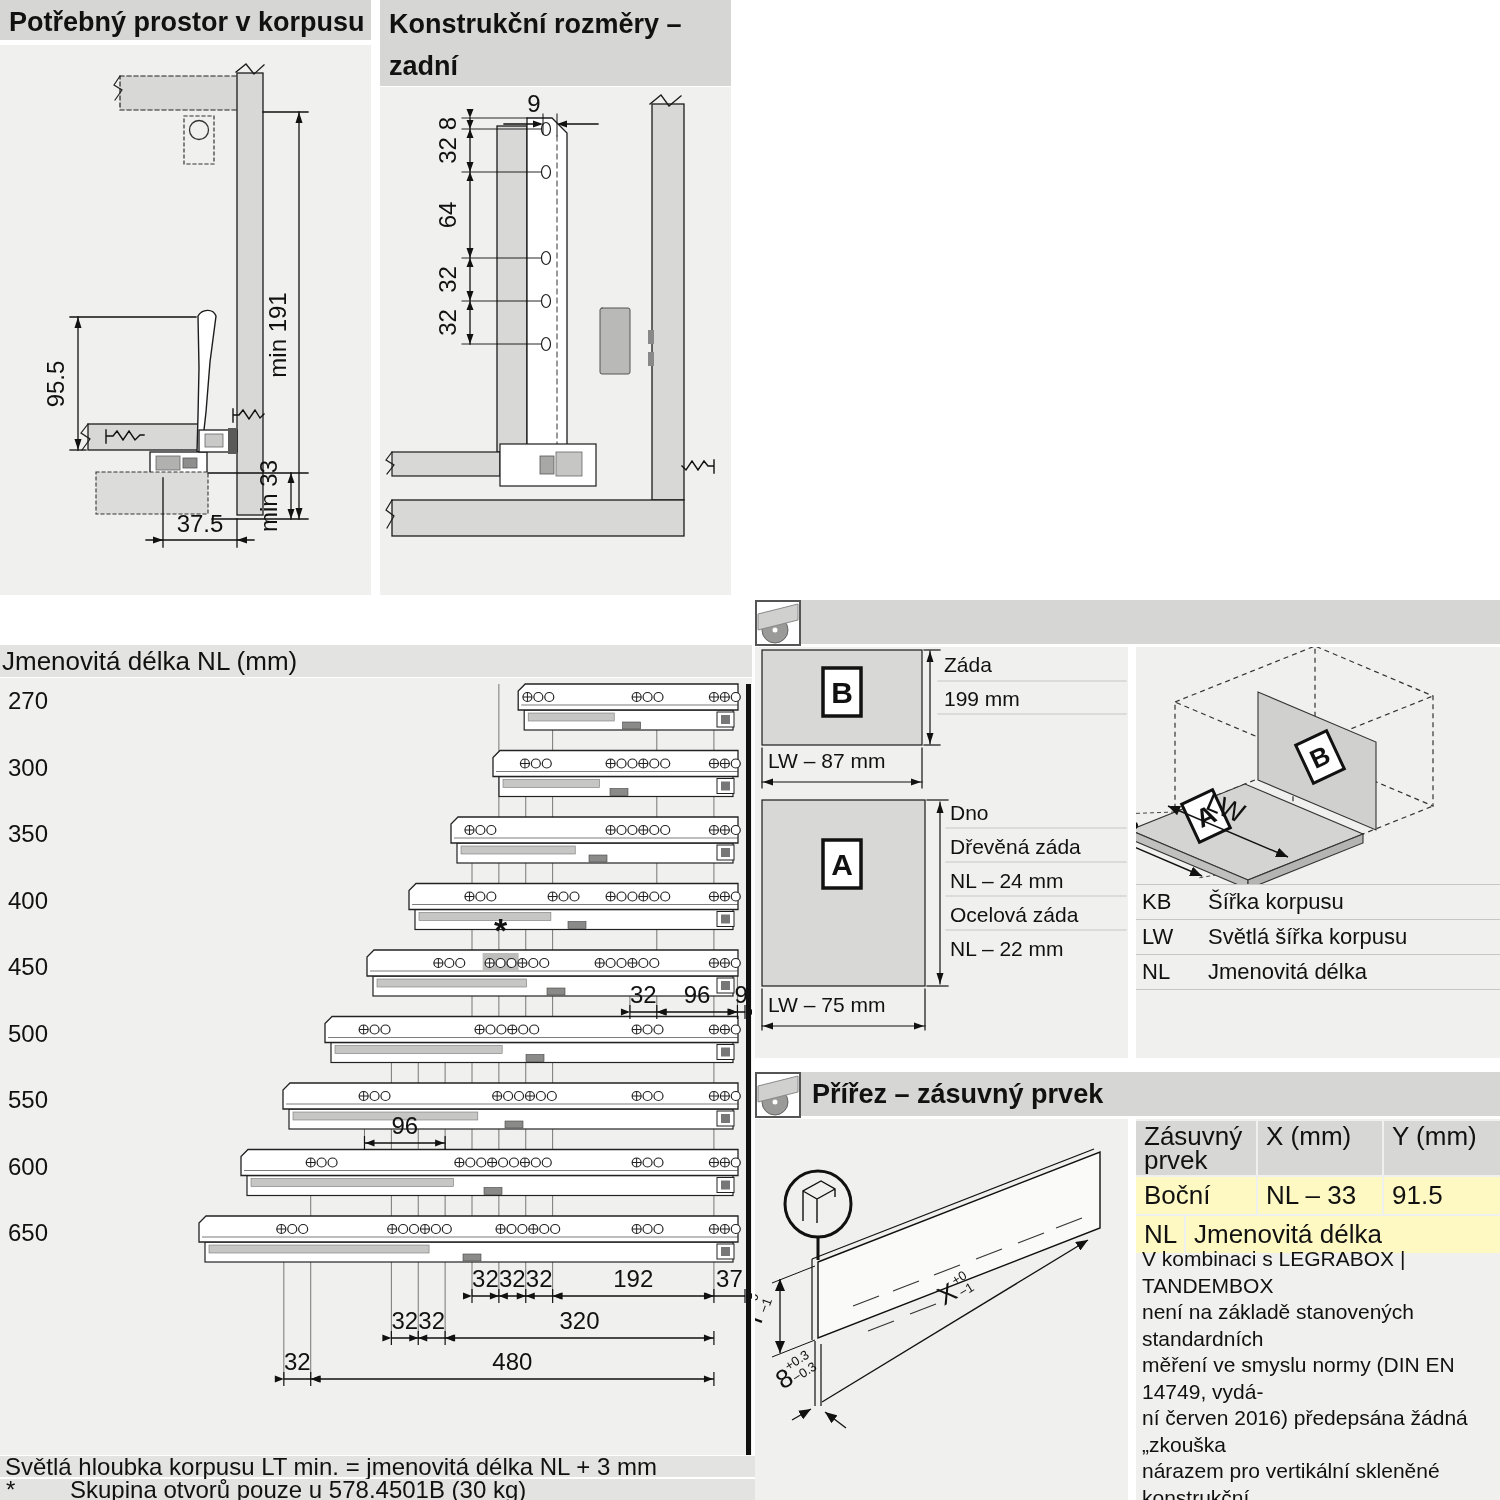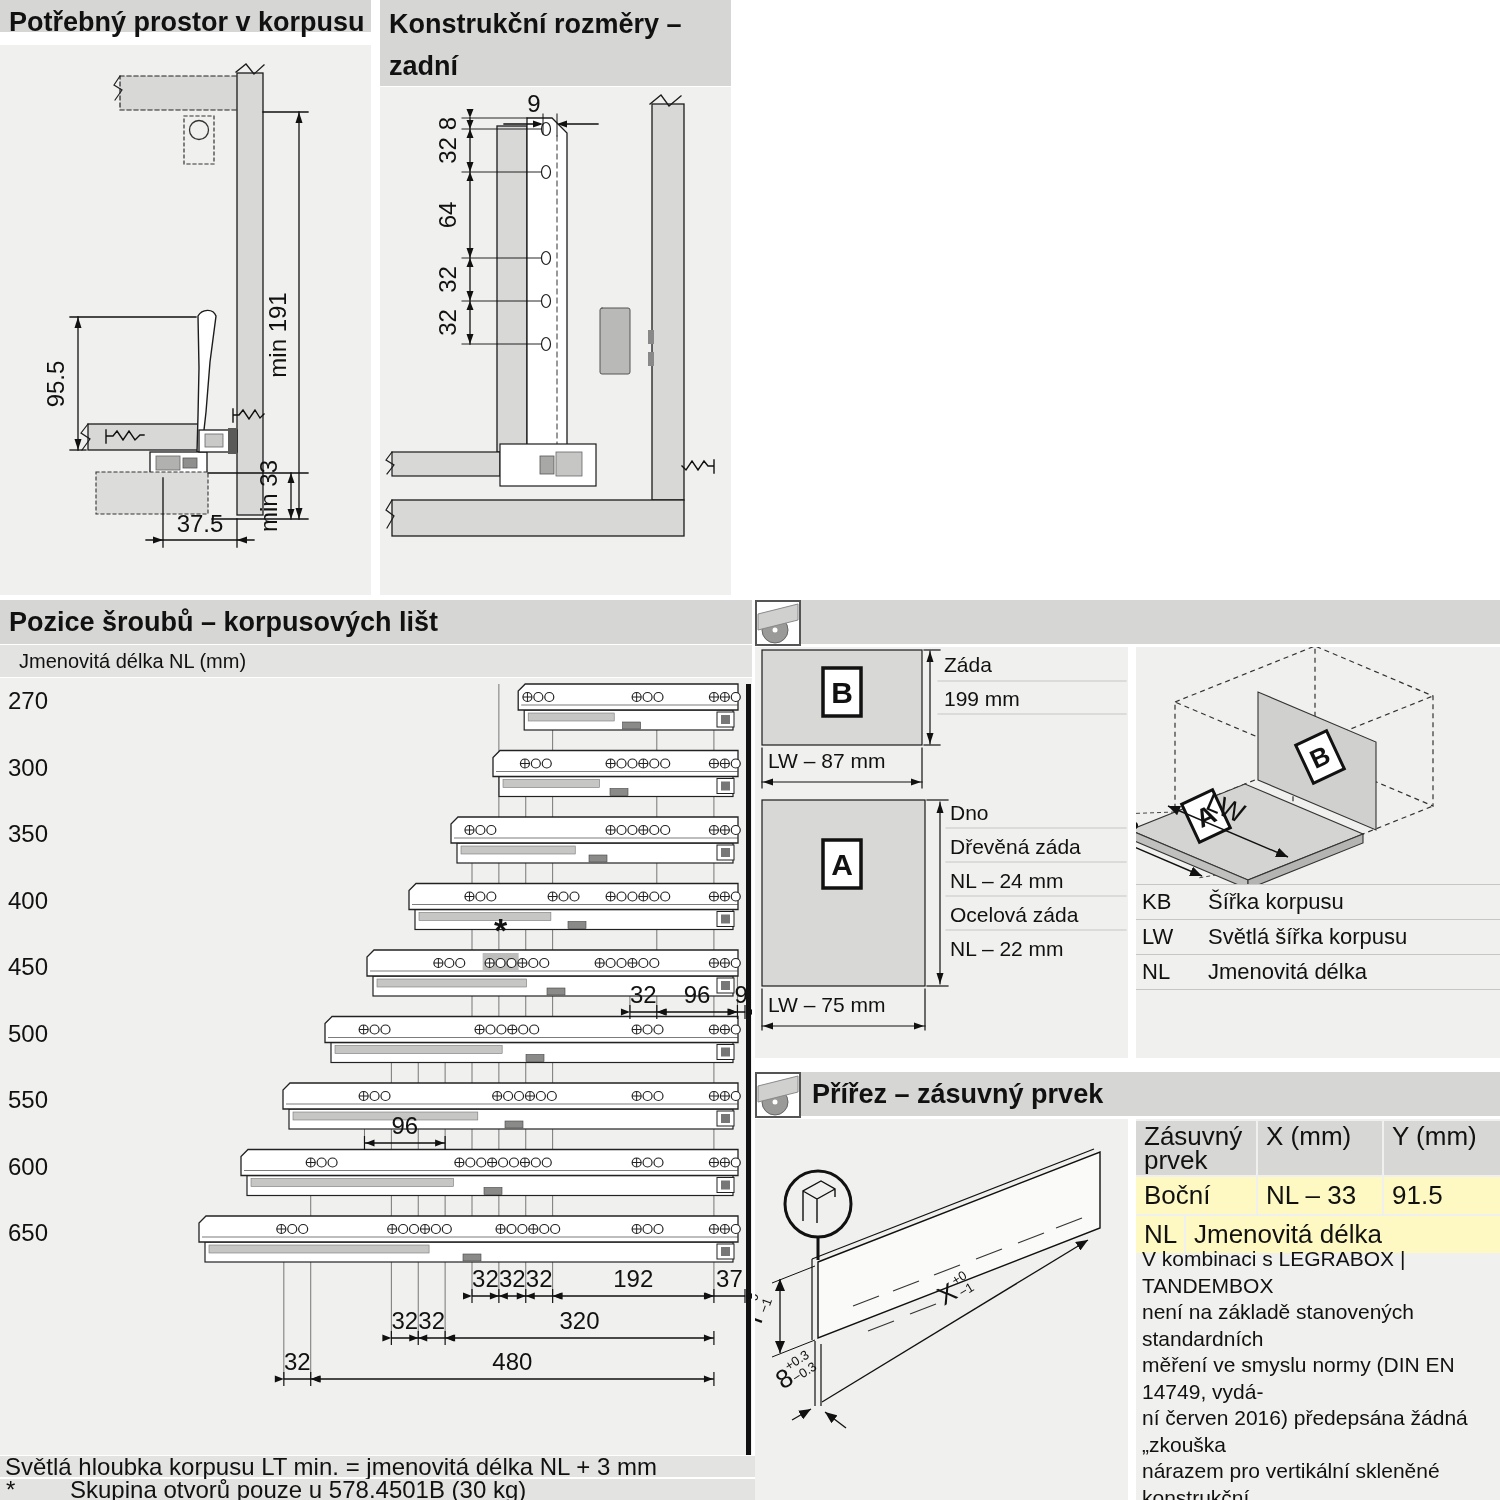--- a/index.html
+++ b/index.html
@@ -4,40 +4,40 @@
 <style>
   html,body{margin:0;padding:0;background:#fff;}
   #page{position:relative;width:1500px;height:1500px;background:#fff;overflow:hidden;
         font-family:"Liberation Sans","DejaVu Sans",sans-serif;color:#111;}
   .abs{position:absolute;}
   .hbar{background:#d6d6d5;}
   .body-panel{background:#f0f0ef;}
   .subbar{background:#e3e3e2;}
   .h1{font-weight:bold;font-size:27px;line-height:44px;padding-left:9px;white-space:pre-line;}
   .h1.two{line-height:42px;padding-top:3px;}
-  .sub{font-size:20px;line-height:32px;padding-left:19px;}
+  .sub{font-size:26px;line-height:32px;padding-left:2px;}
   .fn{font-size:24px;line-height:22px;padding-left:5px;background:#e3e3e2;}
   svg text{fill:#111;}
   .dim{font-size:24px;}
   .lbl{font-size:21px;}
   .nl{font-size:24px;}
   .note{font-size:21px;line-height:26.5px;white-space:pre-line;}
   .tbl{font-size:26px;}
   .cell{background:#d7d7d6;padding:3px 8px;white-space:pre-line;line-height:24px;}
   .cellrow{background:#fef9c3;padding:3px 8px;}
   .legend-row{display:flex;font-size:22px;line-height:34px;border-bottom:1px solid #c6c6c5;}
   .legend-key{width:66px;padding-left:6px;}
   .hdr-title{position:absolute;left:57px;top:0;font-weight:bold;font-size:27px;line-height:44px;}
 </style>
 </head>
 <body>
 
 <div id="page">
 
-  <div class="abs hbar" style="left:0;top:0;width:371px;height:32px;">
+  <div class="abs hbar" style="left:0;top:0;width:371px;height:40px;">
     <div class="h1">Potřebný prostor v korpusu</div>
   </div>
   <div class="abs body-panel" style="left:0;top:45px;width:371px;height:550px;"></div>
   <svg class="abs" style="left:0;top:44px;" width="371" height="551" viewBox="0 44 371 551">
     <g stroke-linecap="square" fill="none">
       <rect x="120" y="76" width="118" height="34" fill="#d8d8d7" stroke="#222" stroke-width="1.2" stroke-dasharray="4 3"></rect>
       <path d="M120,76 l-6,9 8,5 -7,10" stroke="#222" stroke-width="1.2"></path>
       <rect x="237" y="73" width="26" height="442" fill="#d8d8d7" stroke="#1c1c1c" stroke-width="1.3"></rect>
       <path d="M236,72 l10,-8 8,10 10,-9" stroke="#1c1c1c" stroke-width="1.3"></path>
       <rect x="184" y="116" width="30" height="48" stroke="#333" stroke-width="1.2" stroke-dasharray="3 3"></rect>
@@ -146,23 +146,20 @@
       </g>
     </g>
     <text class="dim" x="534" y="112" text-anchor="middle">9</text>
     <text class="dim" transform="translate(456,123.5) rotate(-90)" text-anchor="middle">8</text>
     <text class="dim" transform="translate(456,150.5) rotate(-90)" text-anchor="middle">32</text>
     <text class="dim" transform="translate(456,215) rotate(-90)" text-anchor="middle">64</text>
     <text class="dim" transform="translate(456,279.5) rotate(-90)" text-anchor="middle">32</text>
     <text class="dim" transform="translate(456,322.5) rotate(-90)" text-anchor="middle">32</text>
   </svg>
 
-  <div class="abs hbar" style="left:0;top:600px;width:752px;height:44px;">
-    <div class="h1">Pozice šroubů – korpusových lišt</div>
-  </div>
   <div class="abs subbar" style="left:0;top:645px;width:752px;height:32px;">
     <div class="sub">Jmenovitá délka NL (mm)</div>
   </div>
   <div class="abs body-panel" style="left:0;top:678px;width:752px;height:777px;"></div>
   <svg id="chart-svg" class="abs" style="left:0;top:660px;" width="752" height="800" viewBox="0 660 752 800">
       <line x1="713.92" y1="684" x2="713.92" y2="1296" stroke="#777" stroke-width="1"></line>
       <line x1="552.64" y1="684" x2="552.64" y2="1296" stroke="#777" stroke-width="1"></line>
       <line x1="525.76" y1="751" x2="525.76" y2="1296" stroke="#777" stroke-width="1"></line>
       <line x1="498.88" y1="684" x2="498.88" y2="1296" stroke="#777" stroke-width="1"></line>
       <line x1="472" y1="817" x2="472" y2="1296" stroke="#777" stroke-width="1"></line>

